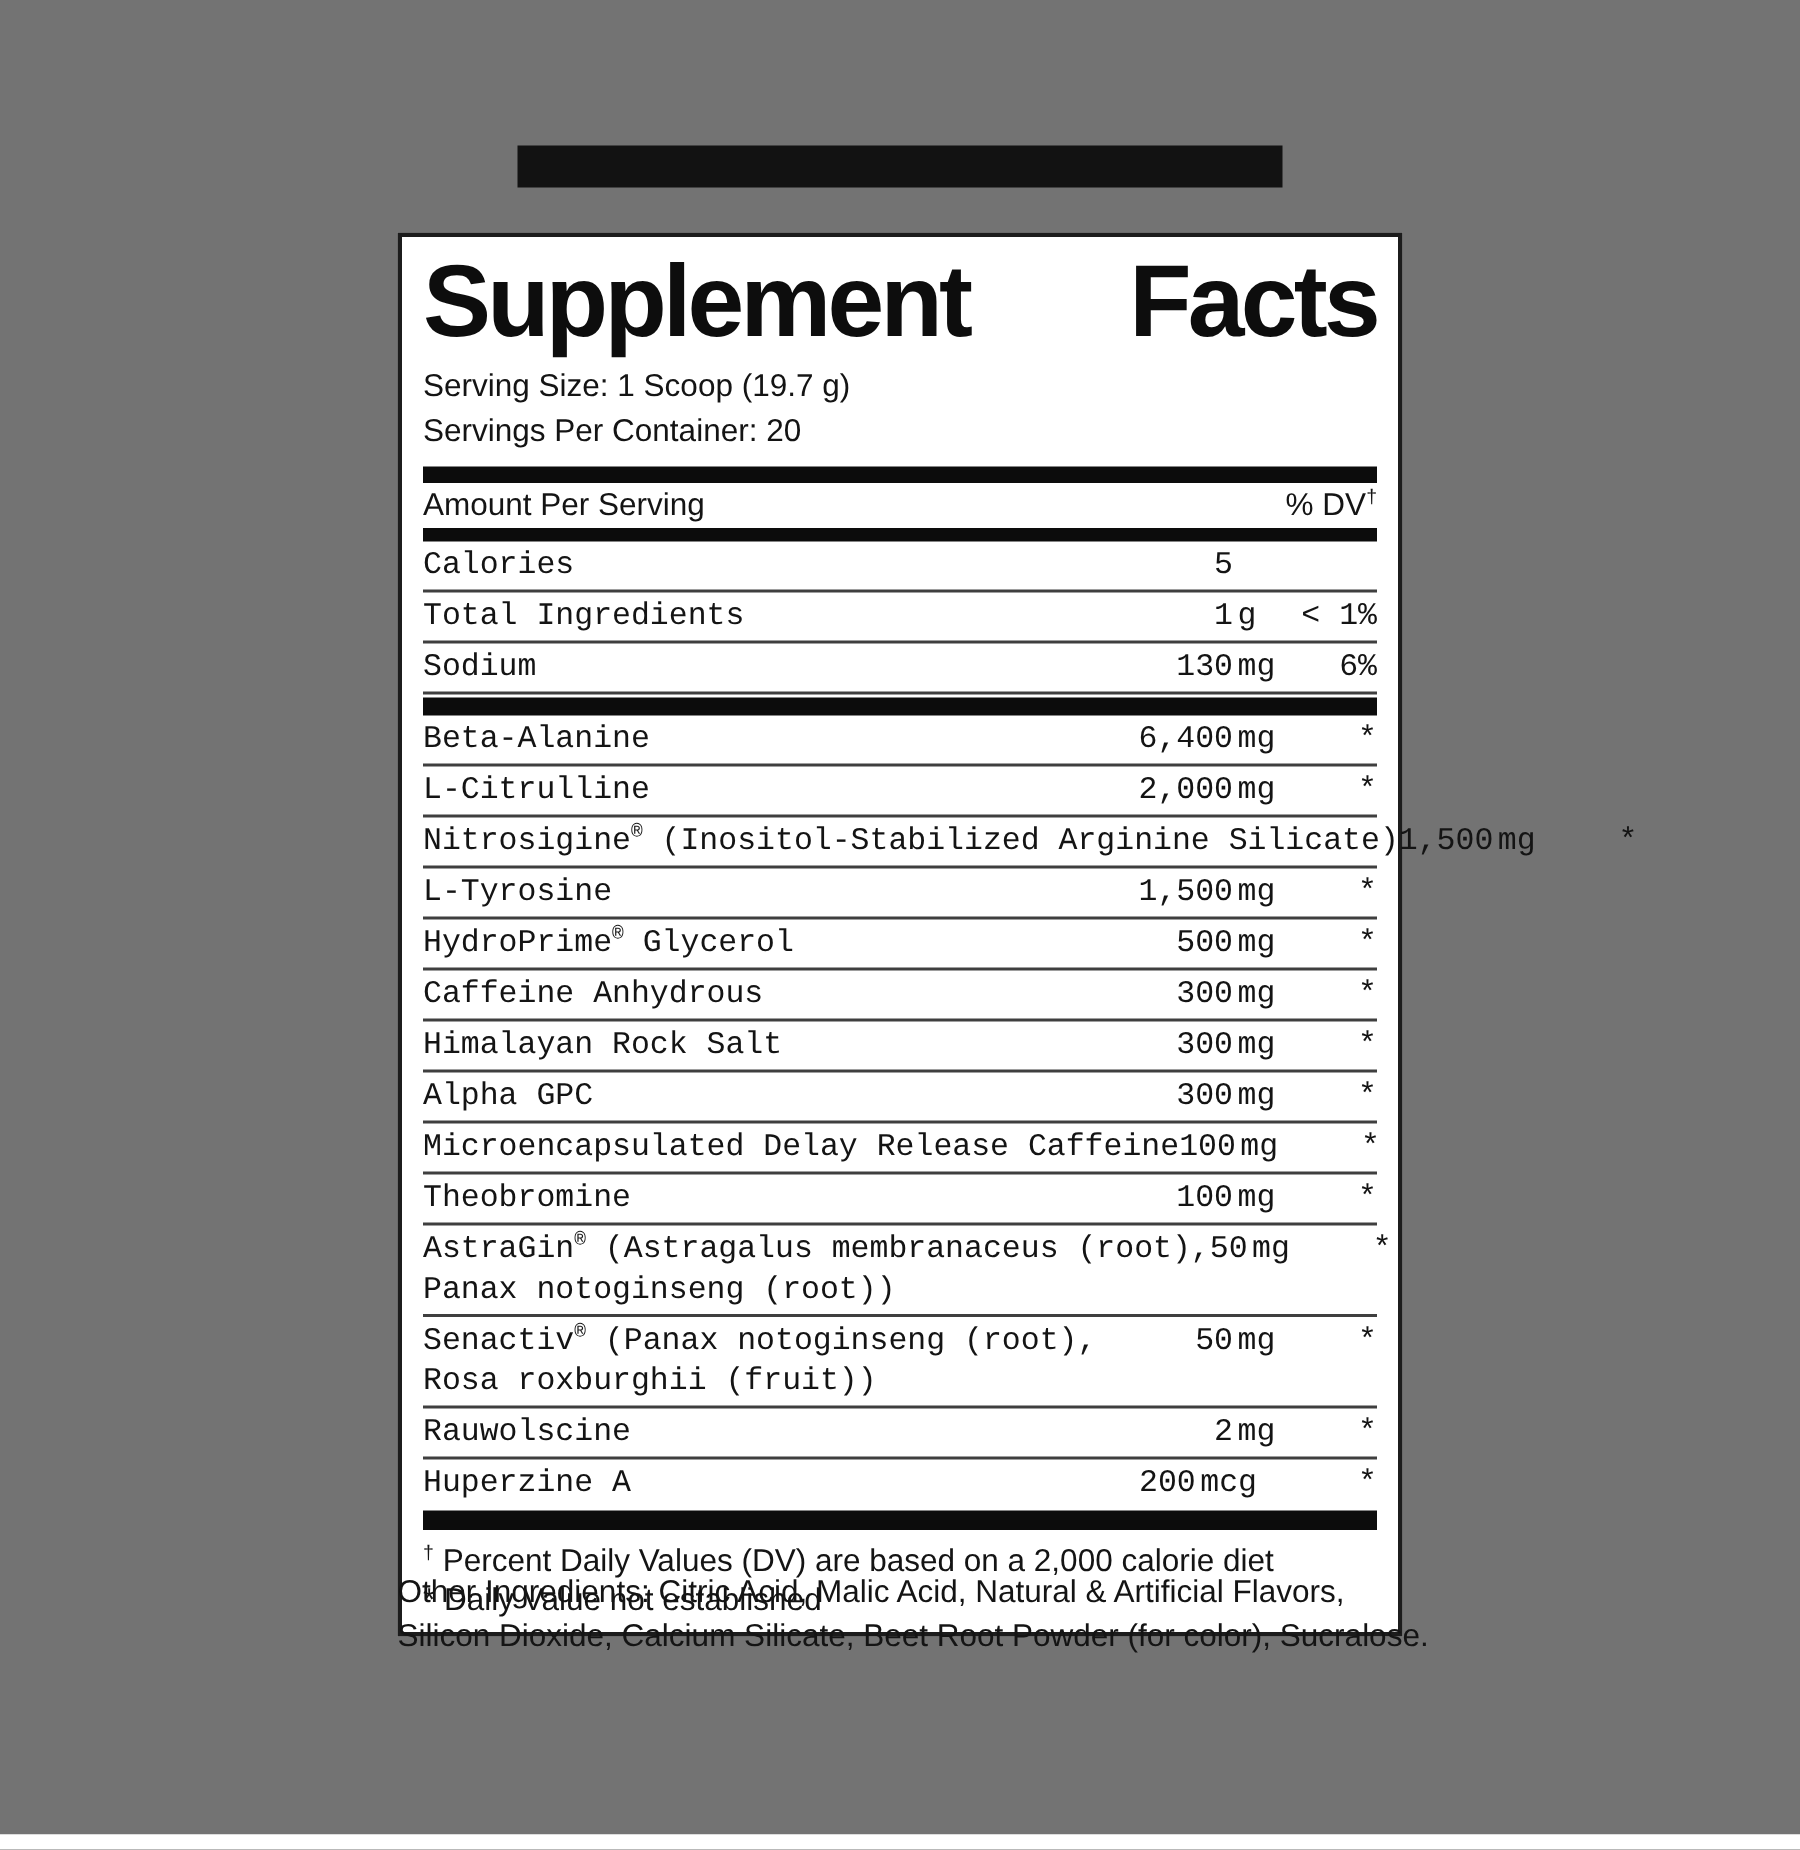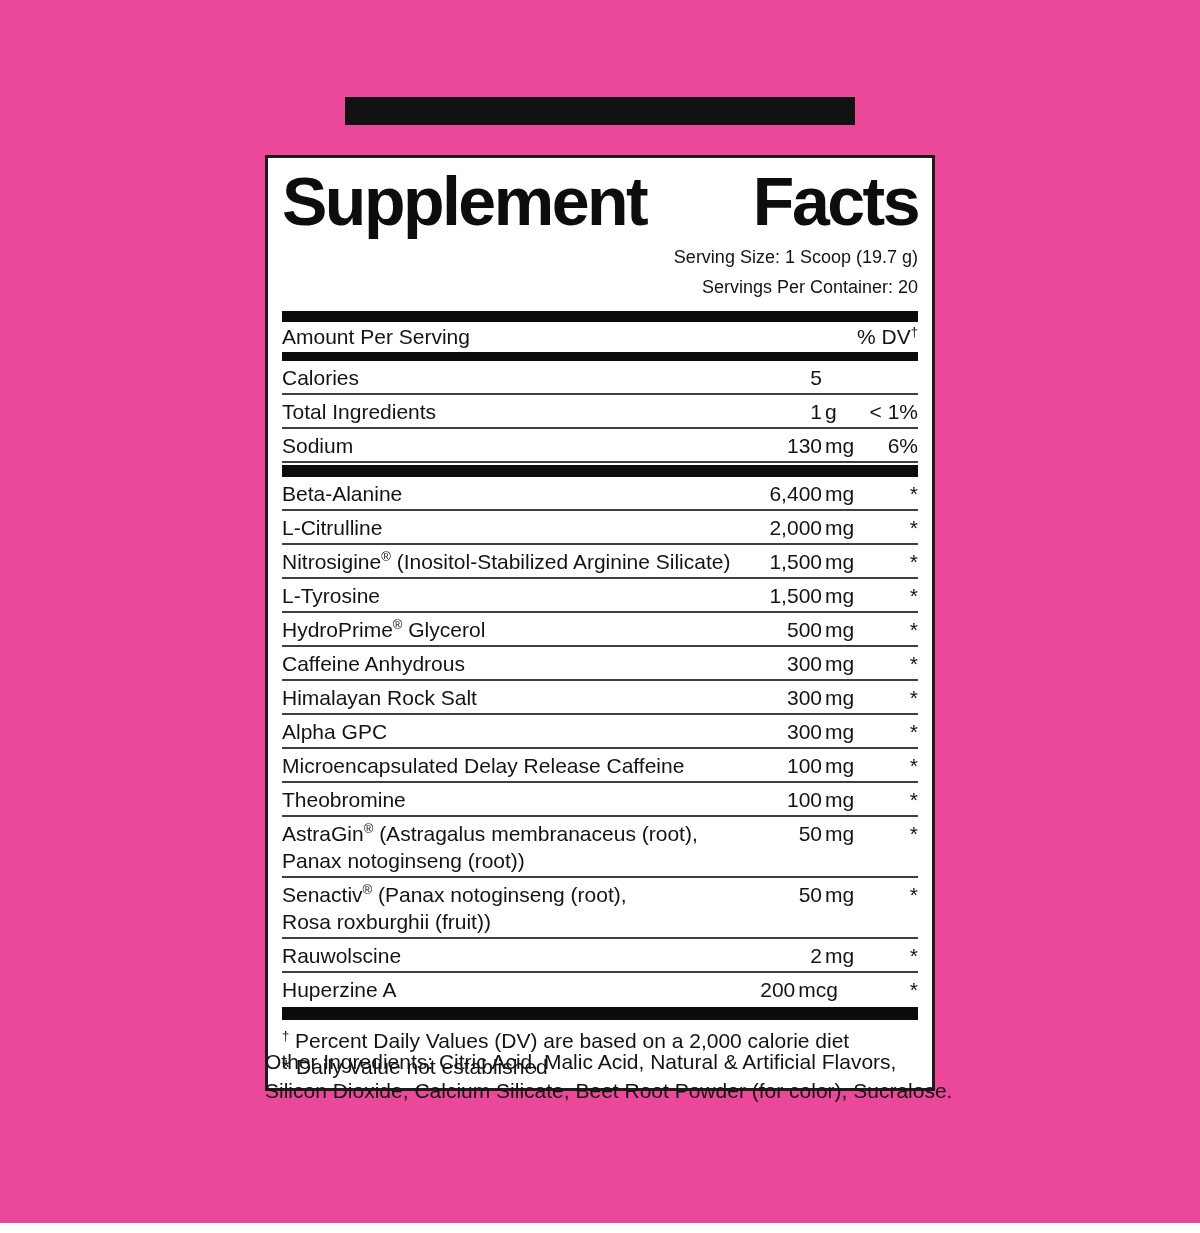--- a/index.html
+++ b/index.html
@@ -1,19 +1,19 @@
 <!DOCTYPE html>
 <html><head>
 <meta charset="utf-8">
 <style>
   html,body{margin:0;padding:0;background:#ffffff;}
   .page{
     position:relative;
     width:1200px;height:1223px;
-    background:#ec4899;
+    background:#737373;
     font-family:"Liberation Sans","DejaVu Sans",sans-serif;
     color:#141414;
     overflow:hidden;
   }
   .product-bar{
     position:absolute;left:345px;top:97px;
     width:510px;height:28px;
     background:#121212;
   }
   .facts{
@@ -23,36 +23,36 @@
     background:#ffffff;
     padding:6px 14px 6px 14px;
   }
   .title{
     margin:2px 0 0 0;
     display:flex;justify-content:space-between;align-items:baseline;
     font-size:68px;line-height:70px;font-weight:bold;
     letter-spacing:-2.5px;color:#0d0d0d;
     white-space:nowrap;
   }
-  .serving{margin-top:7px;font-size:18px;line-height:29.5px;text-align:right;}
+  .serving{margin-top:7px;font-size:21px;line-height:29.5px;}
   .bar{background:#0c0c0c;}
   .bar-1{height:11px;margin-top:9px;}
   .bar-2{height:9px;}
   .bar-3{height:12px;margin-top:2px;}
   .bar-4{height:13px;margin-top:2px;}
   .hdr{
     display:flex;justify-content:space-between;align-items:baseline;
     font-size:21px;line-height:26px;padding:2px 0 2px 0;height:26px;text-align:right;
   }
   .rows{width:100%;}
   .row{
     display:flex;align-items:flex-start;
     border-bottom:2px solid #3f3f3f;
     padding:3px 0 2px 0;
-    font-size:21px;line-height:27px;
+    font-size:21px;line-height:27px;font-family:Liberation Mono, monospace;
   }
   #ingredients div.row:last-of-type{border-bottom:0;gap:20px;}
   .name{white-space:pre;flex:0 1 auto;}
   .amt{margin-left:auto;display:flex;justify-content:flex-end;align-items:baseline;}
   .amt .unit{min-width:33px;text-align:left;padding-left:3px;}
   .dv{width:60px;text-align:right;flex:0 0 auto;}
   .footnotes{margin-top:8px;font-size:21px;line-height:26px;padding-bottom:2px;}
   sup{font-size:62%;vertical-align:super;line-height:0;}
   .other{
     position:absolute;left:265px;top:1048px;width:700px;

